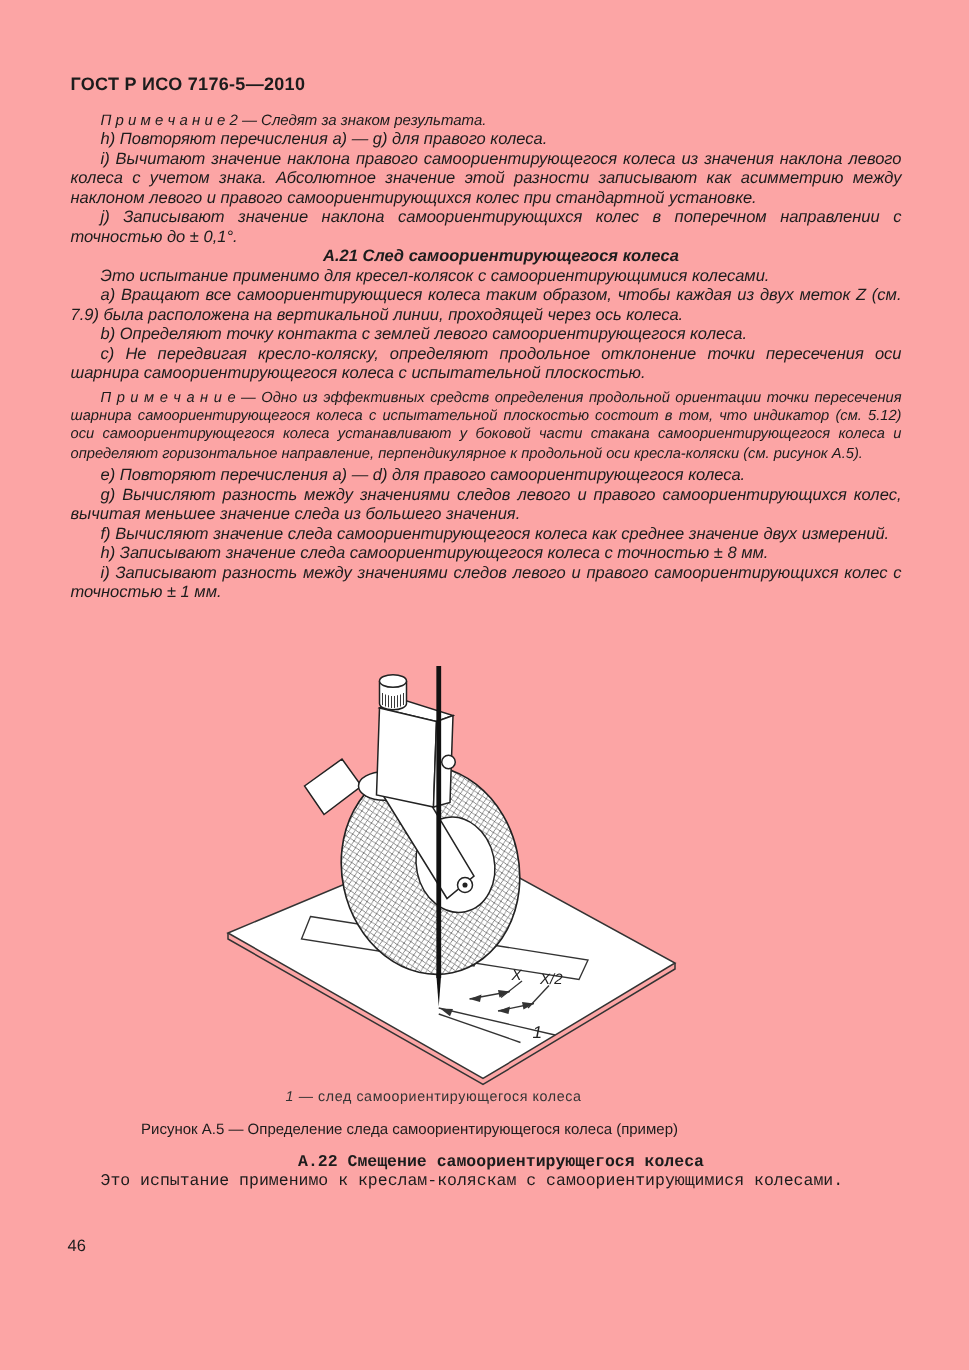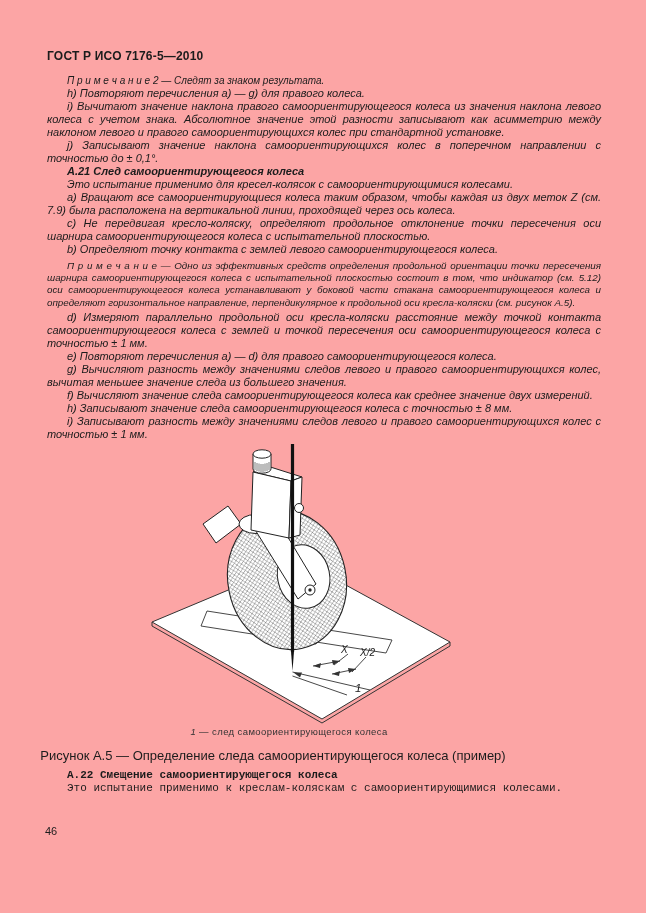--- a/index.html
+++ b/index.html
@@ -19,34 +19,34 @@
     position:absolute;left:47px;width:554px;
   }
   #body-top{top:74px;font-style:italic;}
   #body-bottom{top:769px;font-family:Liberation Mono, monospace;}
   .body-text p{
     margin:0;
     font-size:11px;line-height:13px;
     text-align:justify;text-indent:20px;
     hyphens:manual;
   }
-  .body-text p.heading{font-weight:bold;text-align:left;}
+  .body-text p.heading{font-weight:bold;text-align:center;}
   .body-text p.note-inline{font-size:10px;}
   .body-text p.note-block{font-size:9.8px;line-height:12.2px;margin:4px 0 2px 0;}
   .figure-area{
     position:absolute;left:140px;top:440px;width:380px;height:290px;
   }
   .figure-legend{
     position:absolute;left:0;top:726px;width:578px;
     text-align:center;font-size:9.5px;color:#333;letter-spacing:.4px;
   }
   .figure-legend .ref-num{font-style:italic;}
   .figure-caption{
     position:absolute;left:0;top:748px;width:546px;
-    text-align:center;font-size:13px;
+    text-align:center;font-size:10px;
   }
   .page-number{
     position:absolute;left:45px;top:825px;font-size:11px;
   }
   .dimlbl{
     font-family:"Liberation Sans","DejaVu Sans",sans-serif;
     font-style:italic;font-size:10px;fill:#222;
   }
   .dimlbl-big{font-size:11.5px;}
 </style>
@@ -58,24 +58,23 @@
   <div class="doc-header">ГОСТ Р ИСО 7176-5—2010</div>
 
   <div class="body-text" id="body-top">
       <p class="note-inline">П р и м е ч а н и е  2 — Следят за знаком результата.</p>
       <p class="item">h) Повторяют перечисления  а) — g) для правого колеса.</p>
       <p class="item">i) Вычитают значение наклона правого самоориентирующегося колеса из значения наклона левого колеса с учетом знака. Абсолютное значение этой разности записывают как асимметрию между наклоном левого и правого самоориентирующихся колес при стандартной установке.</p>
       <p class="item">j) Записывают значение наклона  самоориентирующихся колес в поперечном направлении с точностью до ± 0,1°.</p>
       <p class="heading">А.21 След самоориентирующегося колеса</p>
       <p class="item">Это испытание применимо для кресел-колясок с самоориентирующимися колесами.</p>
       <p class="item">a) Вращают все самоориентирующиеся колеса таким образом, чтобы каждая из двух меток Z (см. 7.9) была расположена на вертикальной линии, проходящей через ось колеса.</p>
+      <p class="item">b) Определяют  точку контакта с землей левого самоориентирующегося колеса.</p>
       <p class="item">c) Не передвигая кресло-коляску, определяют продольное отклонение точки пересечения оси шарнира самоориентирующегося колеса с испытательной плоскостью.</p>
-      <p class="item">b) Определяют  точку контакта с землей левого самоориентирующегося колеса.</p>
       <p class="note-block">П р и м е ч а н и е — Одно из эффективных средств определения продольной ориентации точки пересечения шарнира самоориентирующегося колеса с испытательной плоскостью состоит в том, что индикатор (см. 5.12)  оси самоориентирующегося колеса устанавливают у боковой части стакана самоориентирующегося колеса и опреде­ляют горизонтальное направление, перпендикулярное к продольной оси кресла-коляски (см. рисунок А.5).</p>
-      <p class="item">d) Измеряют  параллельно  продольной оси кресла-коляски расстояние между точкой контакта самоори­ентирующегося колеса с землей и точкой пересечения оси самоориентирующегося колеса с точностью  ± 1 мм.</p>
       <p class="item">e) Повторяют перечисления a) — d) для правого самоориентирующегося колеса.</p>
       <p class="item">g) Вычисляют разность между значениями следов левого и правого самоориентирующихся колес, вычитая меньшее значение следа из большего значения.</p>
       <p class="item">f) Вычисляют значение следа самоориентирующегося колеса как среднее значение двух измерений.</p>
       <p class="item">h) Записывают значение следа самоориентирующегося колеса с точностью ± 8 мм.</p>
       <p class="item">i) Записывают разность между значениями следов левого и правого  самоориентирующихся  колес с точно­стью ± 1 мм.</p>
     </div>
 
   <div class="figure-area">
     <svg width="380" height="290" viewBox="0 0 380 290">
       <defs>

